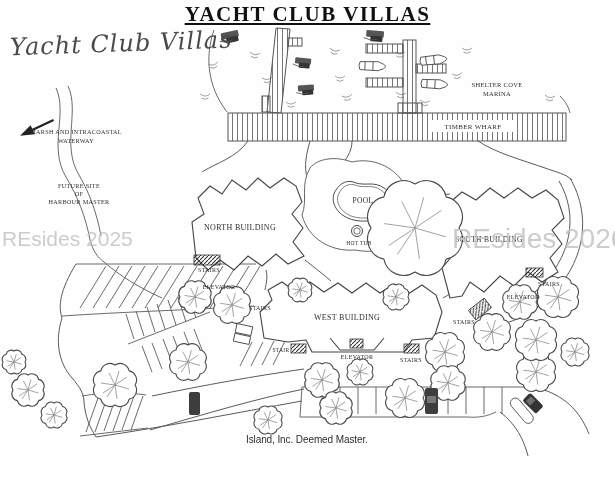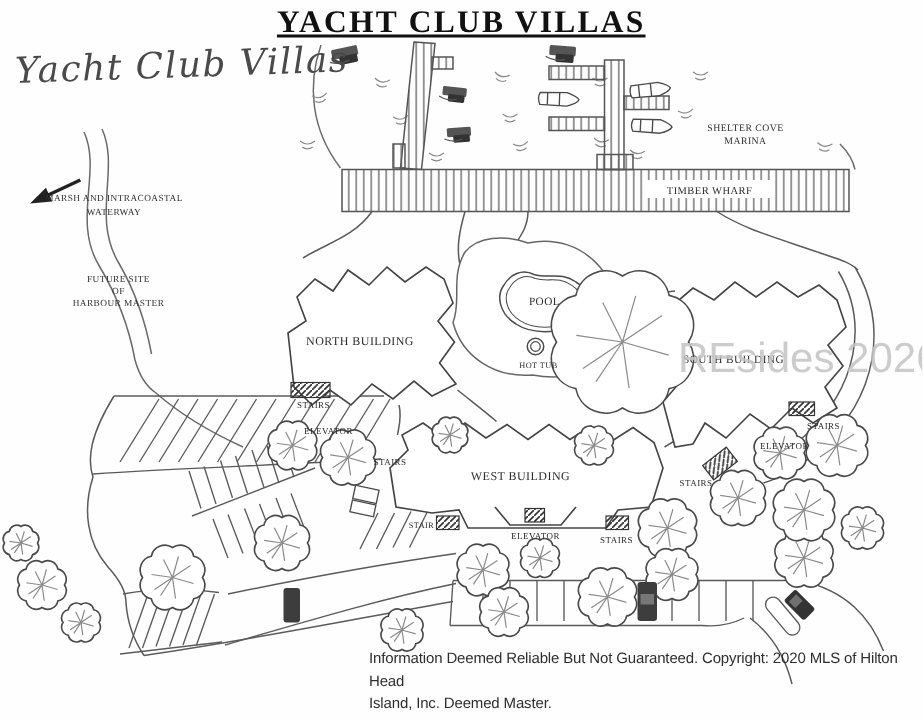--- a/index.html
+++ b/index.html
@@ -234,19 +234,19 @@
     <text x="523" y="299" font-size="6">ELEVATOR</text>
     <text x="464" y="324" font-size="6">STAIRS</text>
     <text x="281" y="352" font-size="5.5">STAIR</text>
     <text x="357" y="359" font-size="6">ELEVATOR</text>
     <text x="411" y="362" font-size="6">STAIRS</text>
   </g>
 </svg>
 
 <div class="title">YACHT CLUB VILLAS</div>
 <div class="script-logo">Yacht Club Villas</div>
+<div class="wm wm-left">REsides 2025</div>
 <div class="wm wm-right">REsides 2026</div>
 <div class="disclaimer">
-  <div>Information Deemed Reliable But Not Guaranteed. Copyright: 2020 MLS of Hilton Head</div>
   <div>Island, Inc. Deemed Master.</div>
 </div>
 
 </div>
 
 </body></html>

